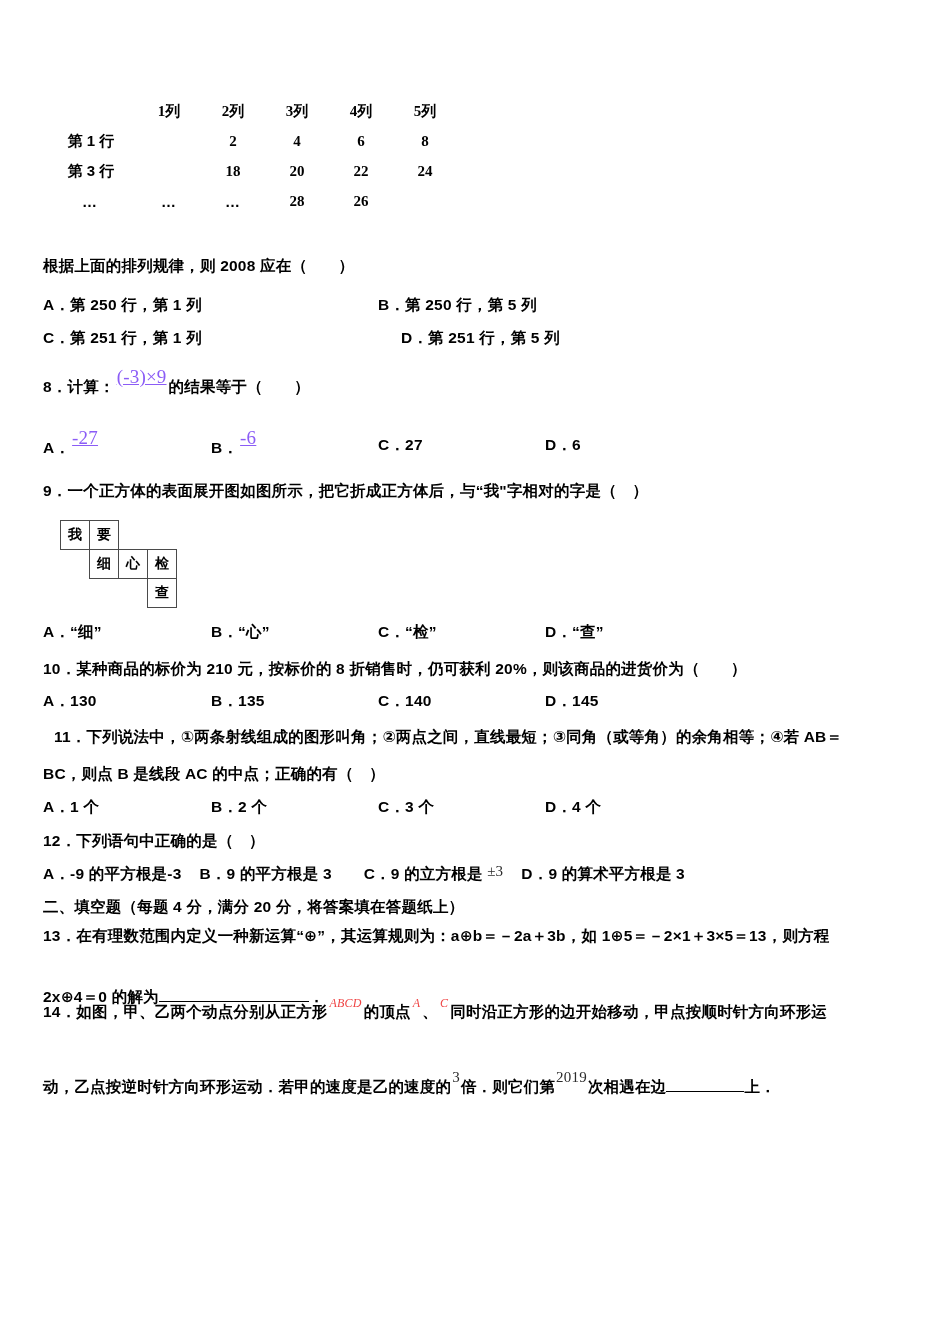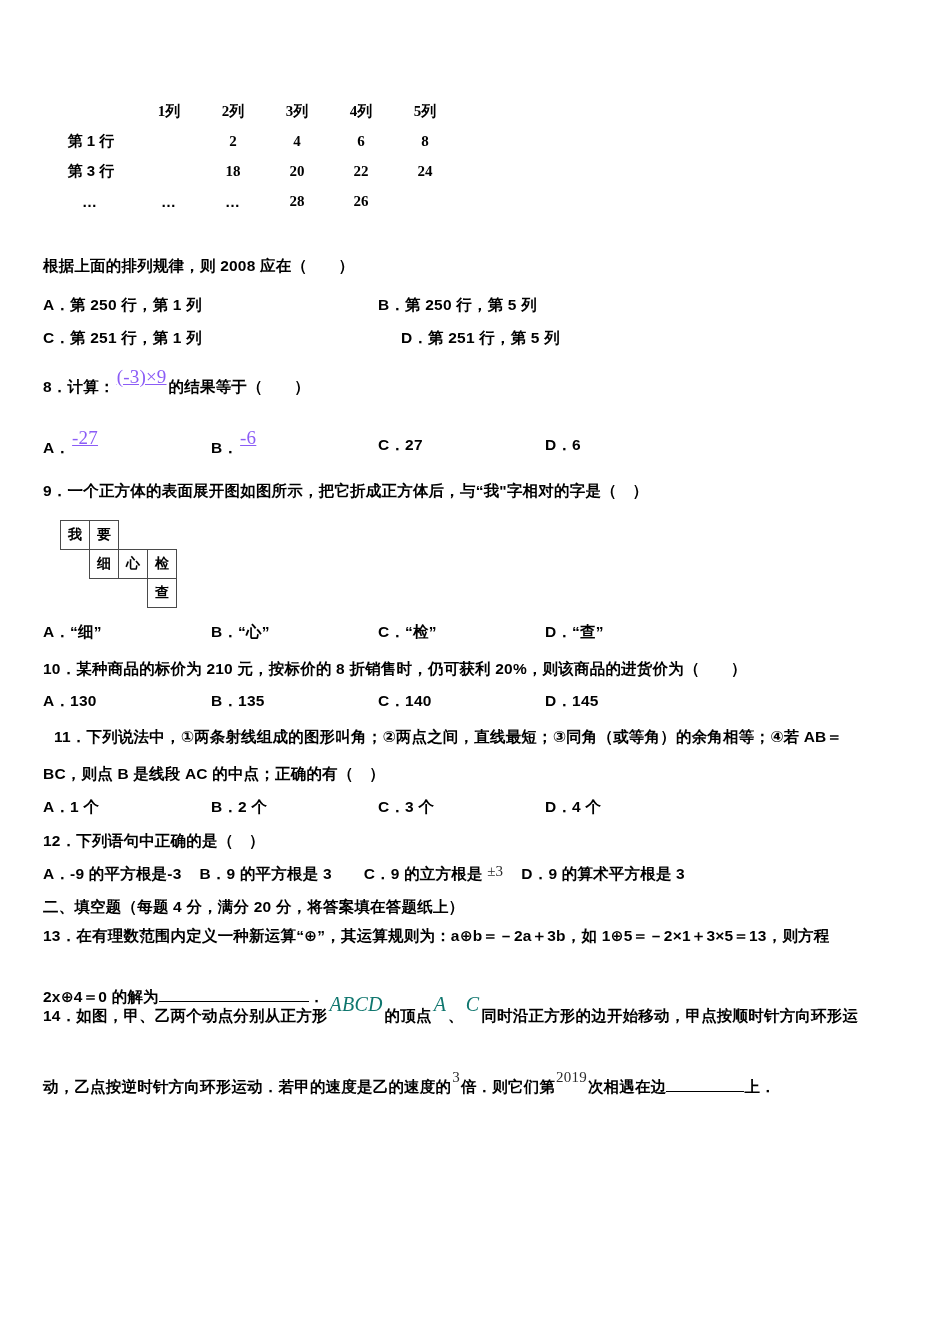--- a/index.html
+++ b/index.html
@@ -91,25 +91,25 @@
     position: relative;
     top: -9px;
     padding: 0 2px;
     color: #8b5cf6;
     text-decoration: underline;
   }
   .mathit {
     font-family: "Liberation Serif", "DejaVu Serif", serif;
     font-style: italic;
     font-weight: normal;
-    font-size: 20px;
+    font-size: 12px;
     position: relative;
     top: -10px;
     padding: 0 2px;
-    color: #0f766e;
+    color: #ef4444;
   }
   .mathsm {
     font-family: "Liberation Serif", "DejaVu Serif", serif;
     font-weight: normal;
     font-size: 15px;
     position: relative;
     top: -10px;
     padding: 0 1px;
     color: #2b2b2b;
   }

